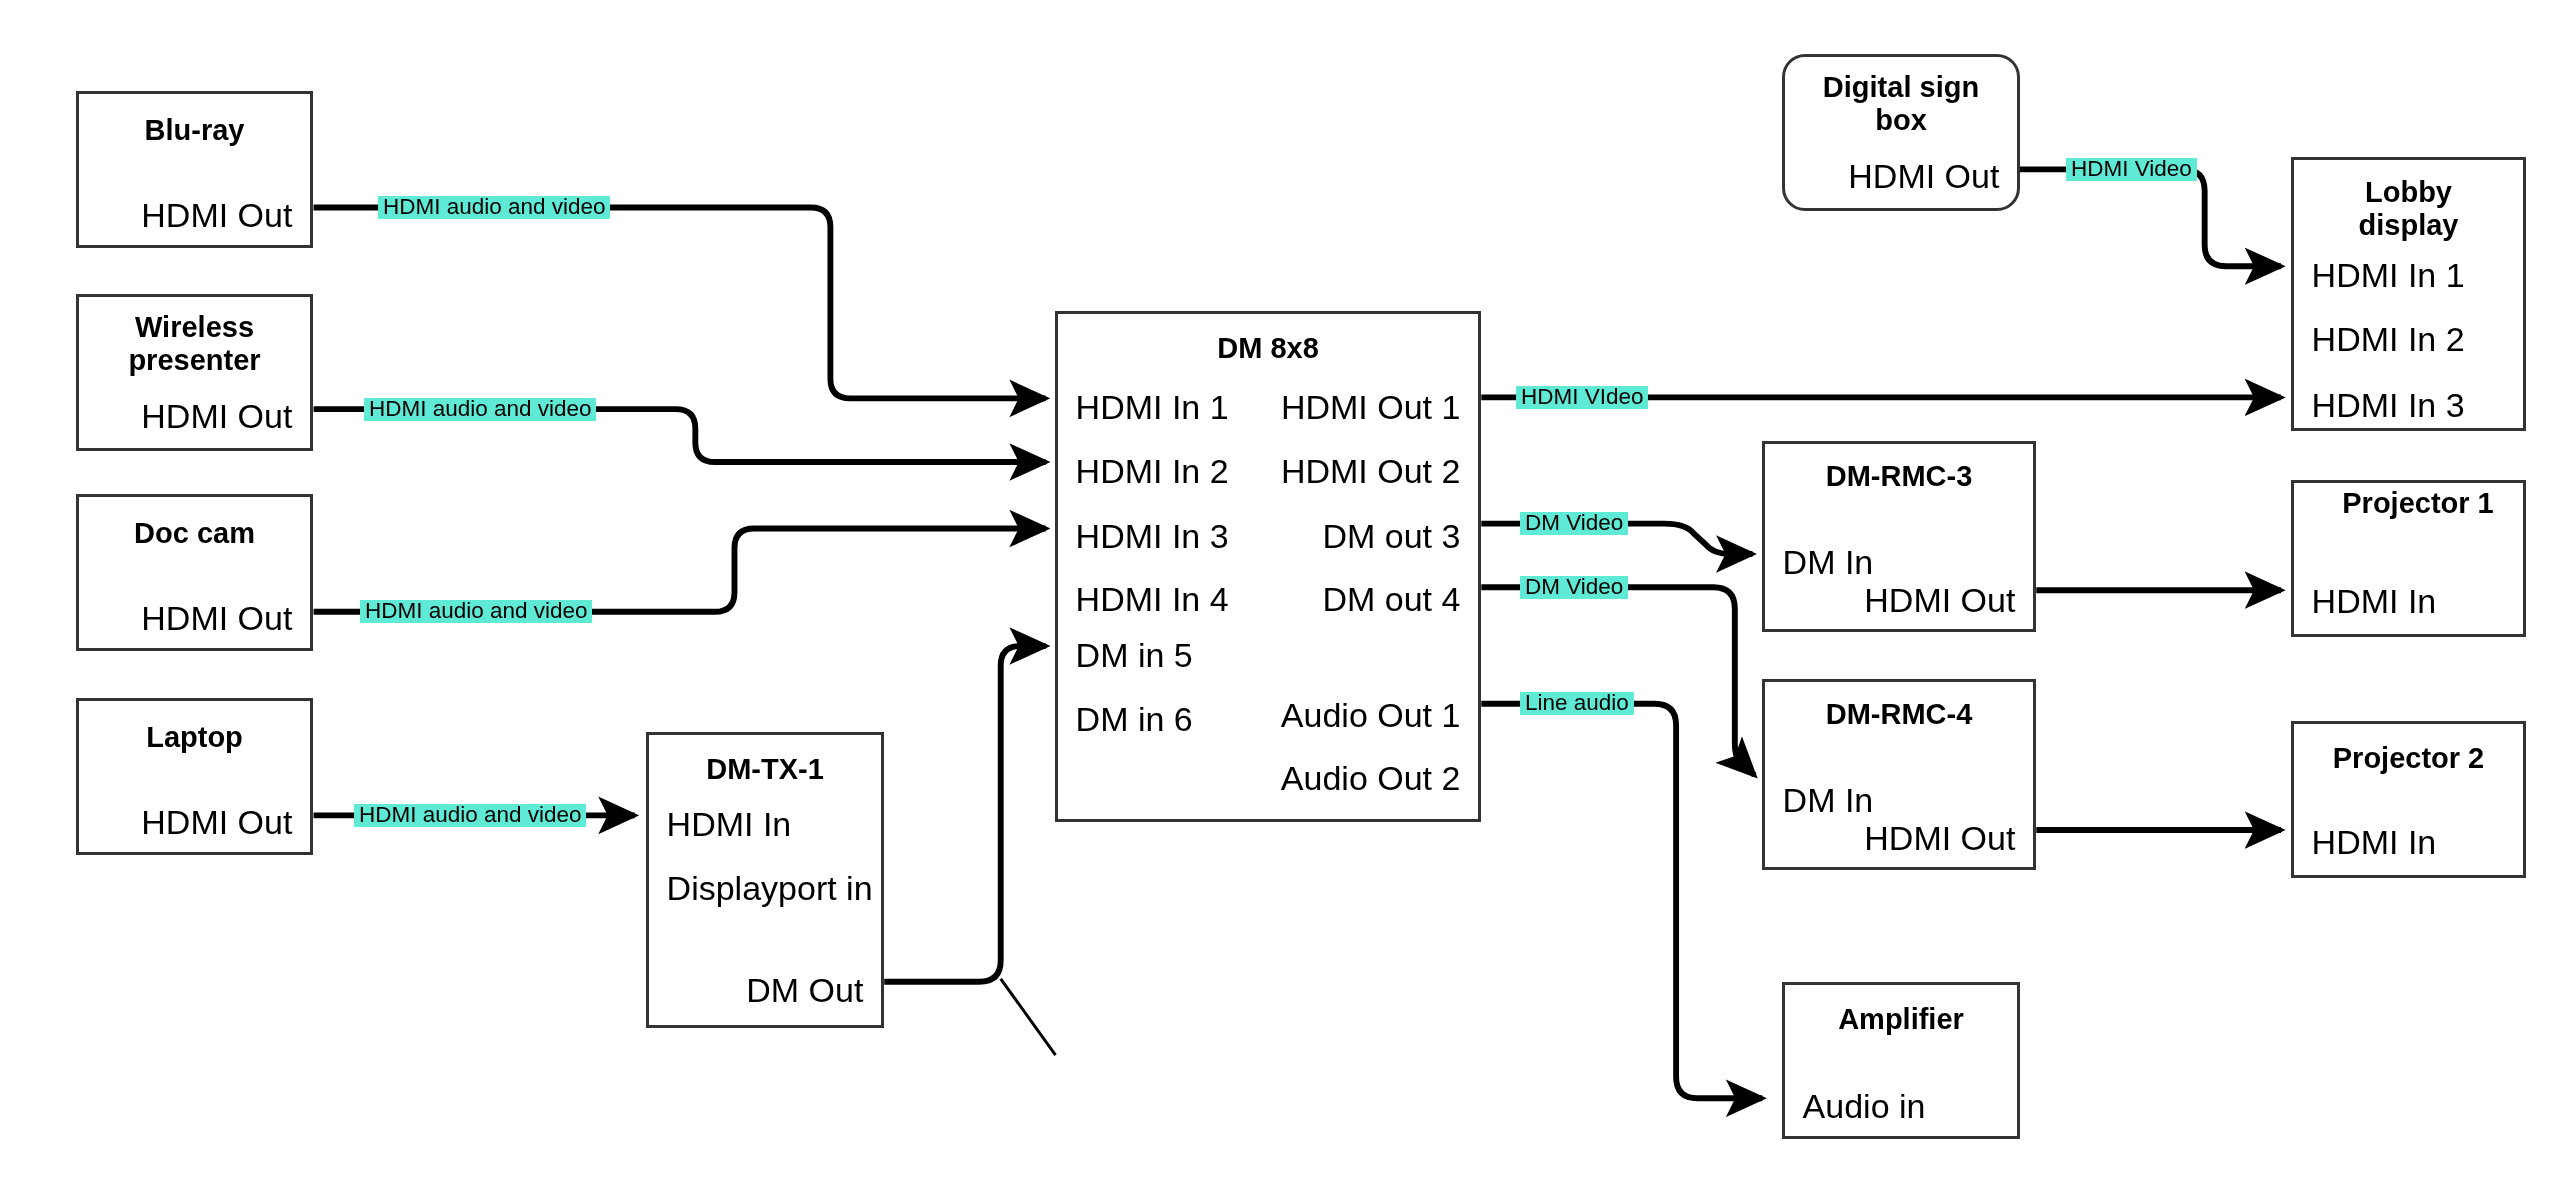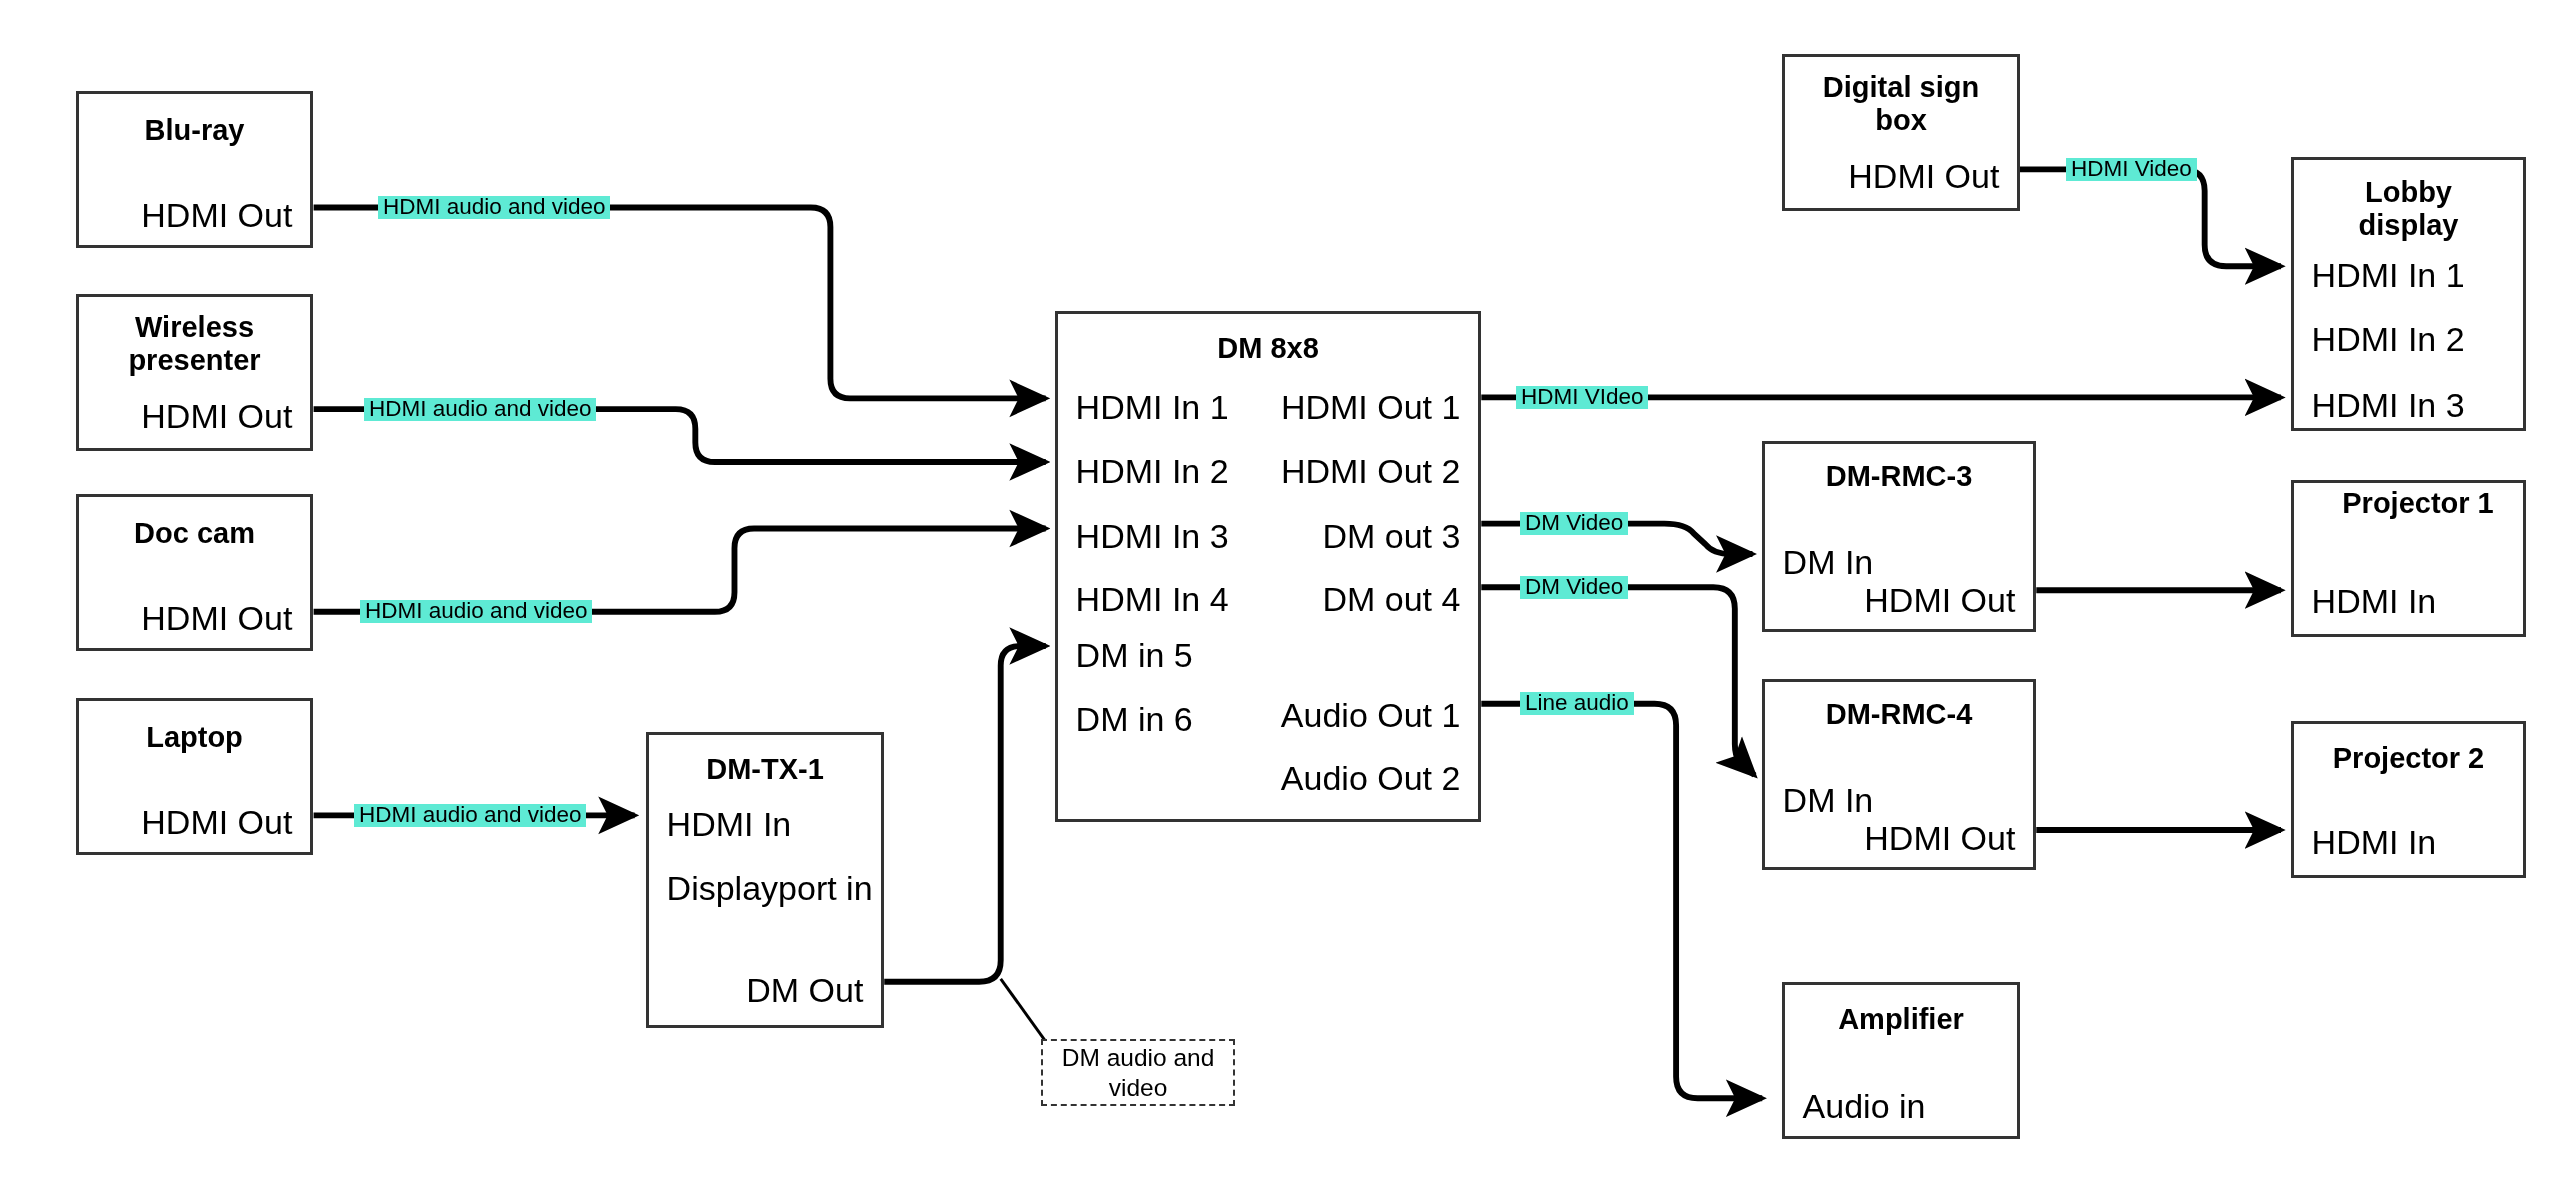--- a/index.html
+++ b/index.html
@@ -159,21 +159,21 @@
     <div class="port left" style="top:388px;">DM in 6</div>
 
     <div class="port right" style="top:76px;">HDMI Out 1</div>
     <div class="port right" style="top:140px;">HDMI Out 2</div>
     <div class="port right" style="top:205px;">DM out 3</div>
     <div class="port right" style="top:268px;">DM out 4</div>
     <div class="port right" style="top:384px;">Audio Out 1</div>
     <div class="port right" style="top:447px;">Audio Out 2</div>
   </div>
 
-  <div class="device-box" style="left:1782px; top:54px; width:238px; height:157px;">
+  <div class="device-box" style="left:1782px; top:54px; width:238px; height:157px;border-radius:23px;">
     <div class="device-title" style="top:13.7px;">Digital sign</div>
     <div class="device-title" style="top:47px;">box</div>
     <div class="port right" style="top:102px;">HDMI Out</div>
   </div>
 
   <div class="device-box" style="left:2291px; top:157px; width:235px; height:274px;">
     <div class="device-title" style="top:15.7px;">Lobby</div>
     <div class="device-title" style="top:49px;">display</div>
     <div class="port left" style="top:98px;">HDMI In 1</div>
     <div class="port left" style="top:162px;">HDMI In 2</div>
@@ -218,21 +218,15 @@
   <div class="wire-label" style="left:1516px; top:386px;">HDMI VIdeo</div>
 
   <div class="wire-label" style="left:1520px; top:512px;">DM Video</div>
 
   <div class="wire-label" style="left:1520px; top:576px;">DM Video</div>
 
   <div class="wire-label" style="left:1520px; top:692px;">Line audio</div>
 
   <div class="wire-label" style="left:2066px; top:158px;">HDMI Video</div>
 
-  <div class="callout-box" style="left:1041px; top:1039px; width:194px; height:67px;">
-    <span>
-      <span>DM audio and</span><br>
-      <span>video</span>
-    </span>
-  </div>
 
 </div>
 
 
 </body></html>

